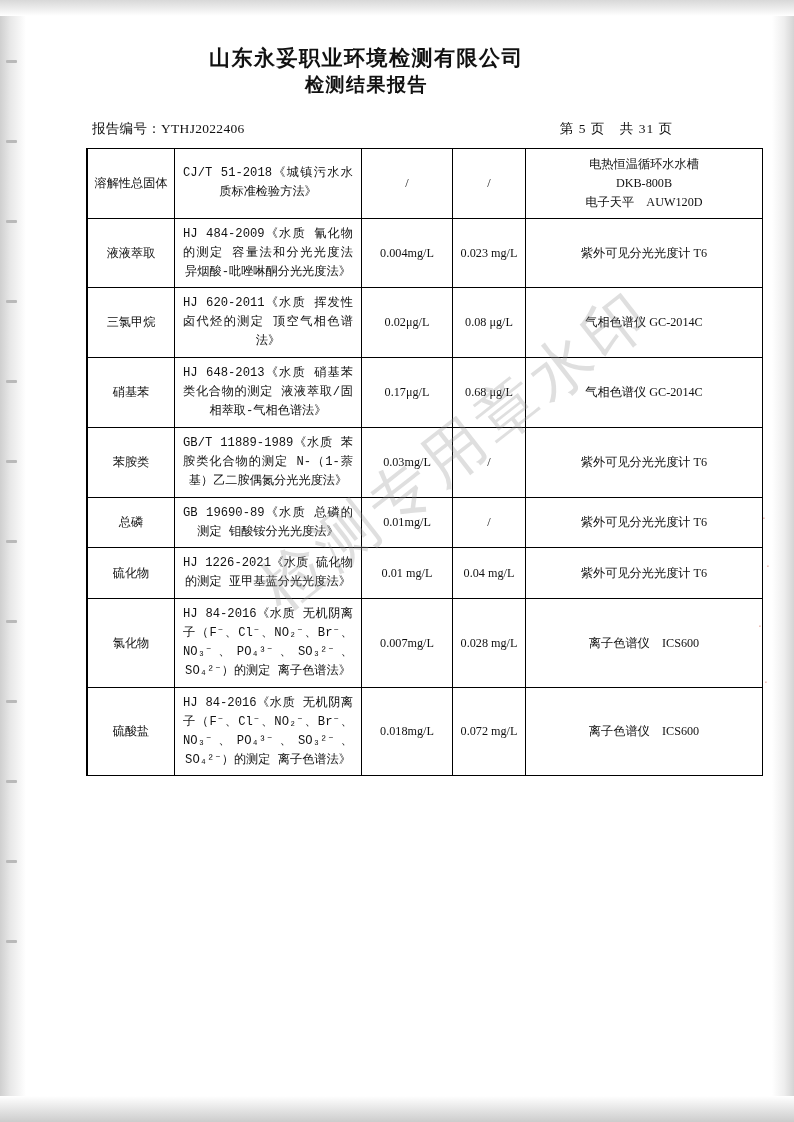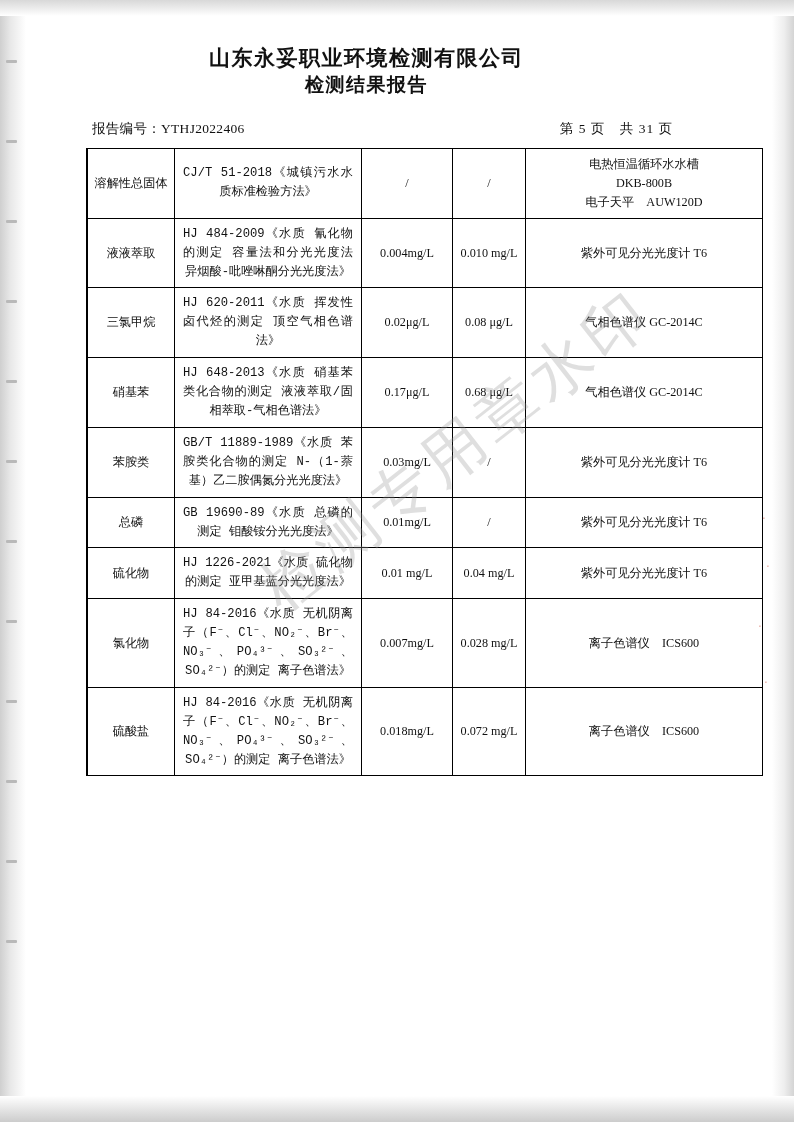--- a/index.html
+++ b/index.html
@@ -198,21 +198,21 @@
             <span class="equip-line">电子天平　AUW120D</span>
           </td>
         </tr>
 
         <tr>
           <td class="c-item">液液萃取</td>
           <td class="c-method">
               <span class="method-txt">HJ 484-2009《水质 氰化物的测定 容量法和分光光度法 异烟酸-吡唑啉酮分光光度法》</span>
             </td>
           <td class="c-lod">0.004mg/L</td>
-          <td class="c-lim">0.010 mg/L</td>
+          <td class="c-lim">0.023 mg/L</td>
           <td class="c-equip">
             <span class="equip-line">紫外可见分光光度计 T6</span>
           </td>
         </tr>
 
 
         <tr>
           <td class="c-item">三氯甲烷</td>
           <td class="c-method">
               <span class="method-txt">HJ 620-2011《水质 挥发性卤代烃的测定 顶空气相色谱法》</span>

